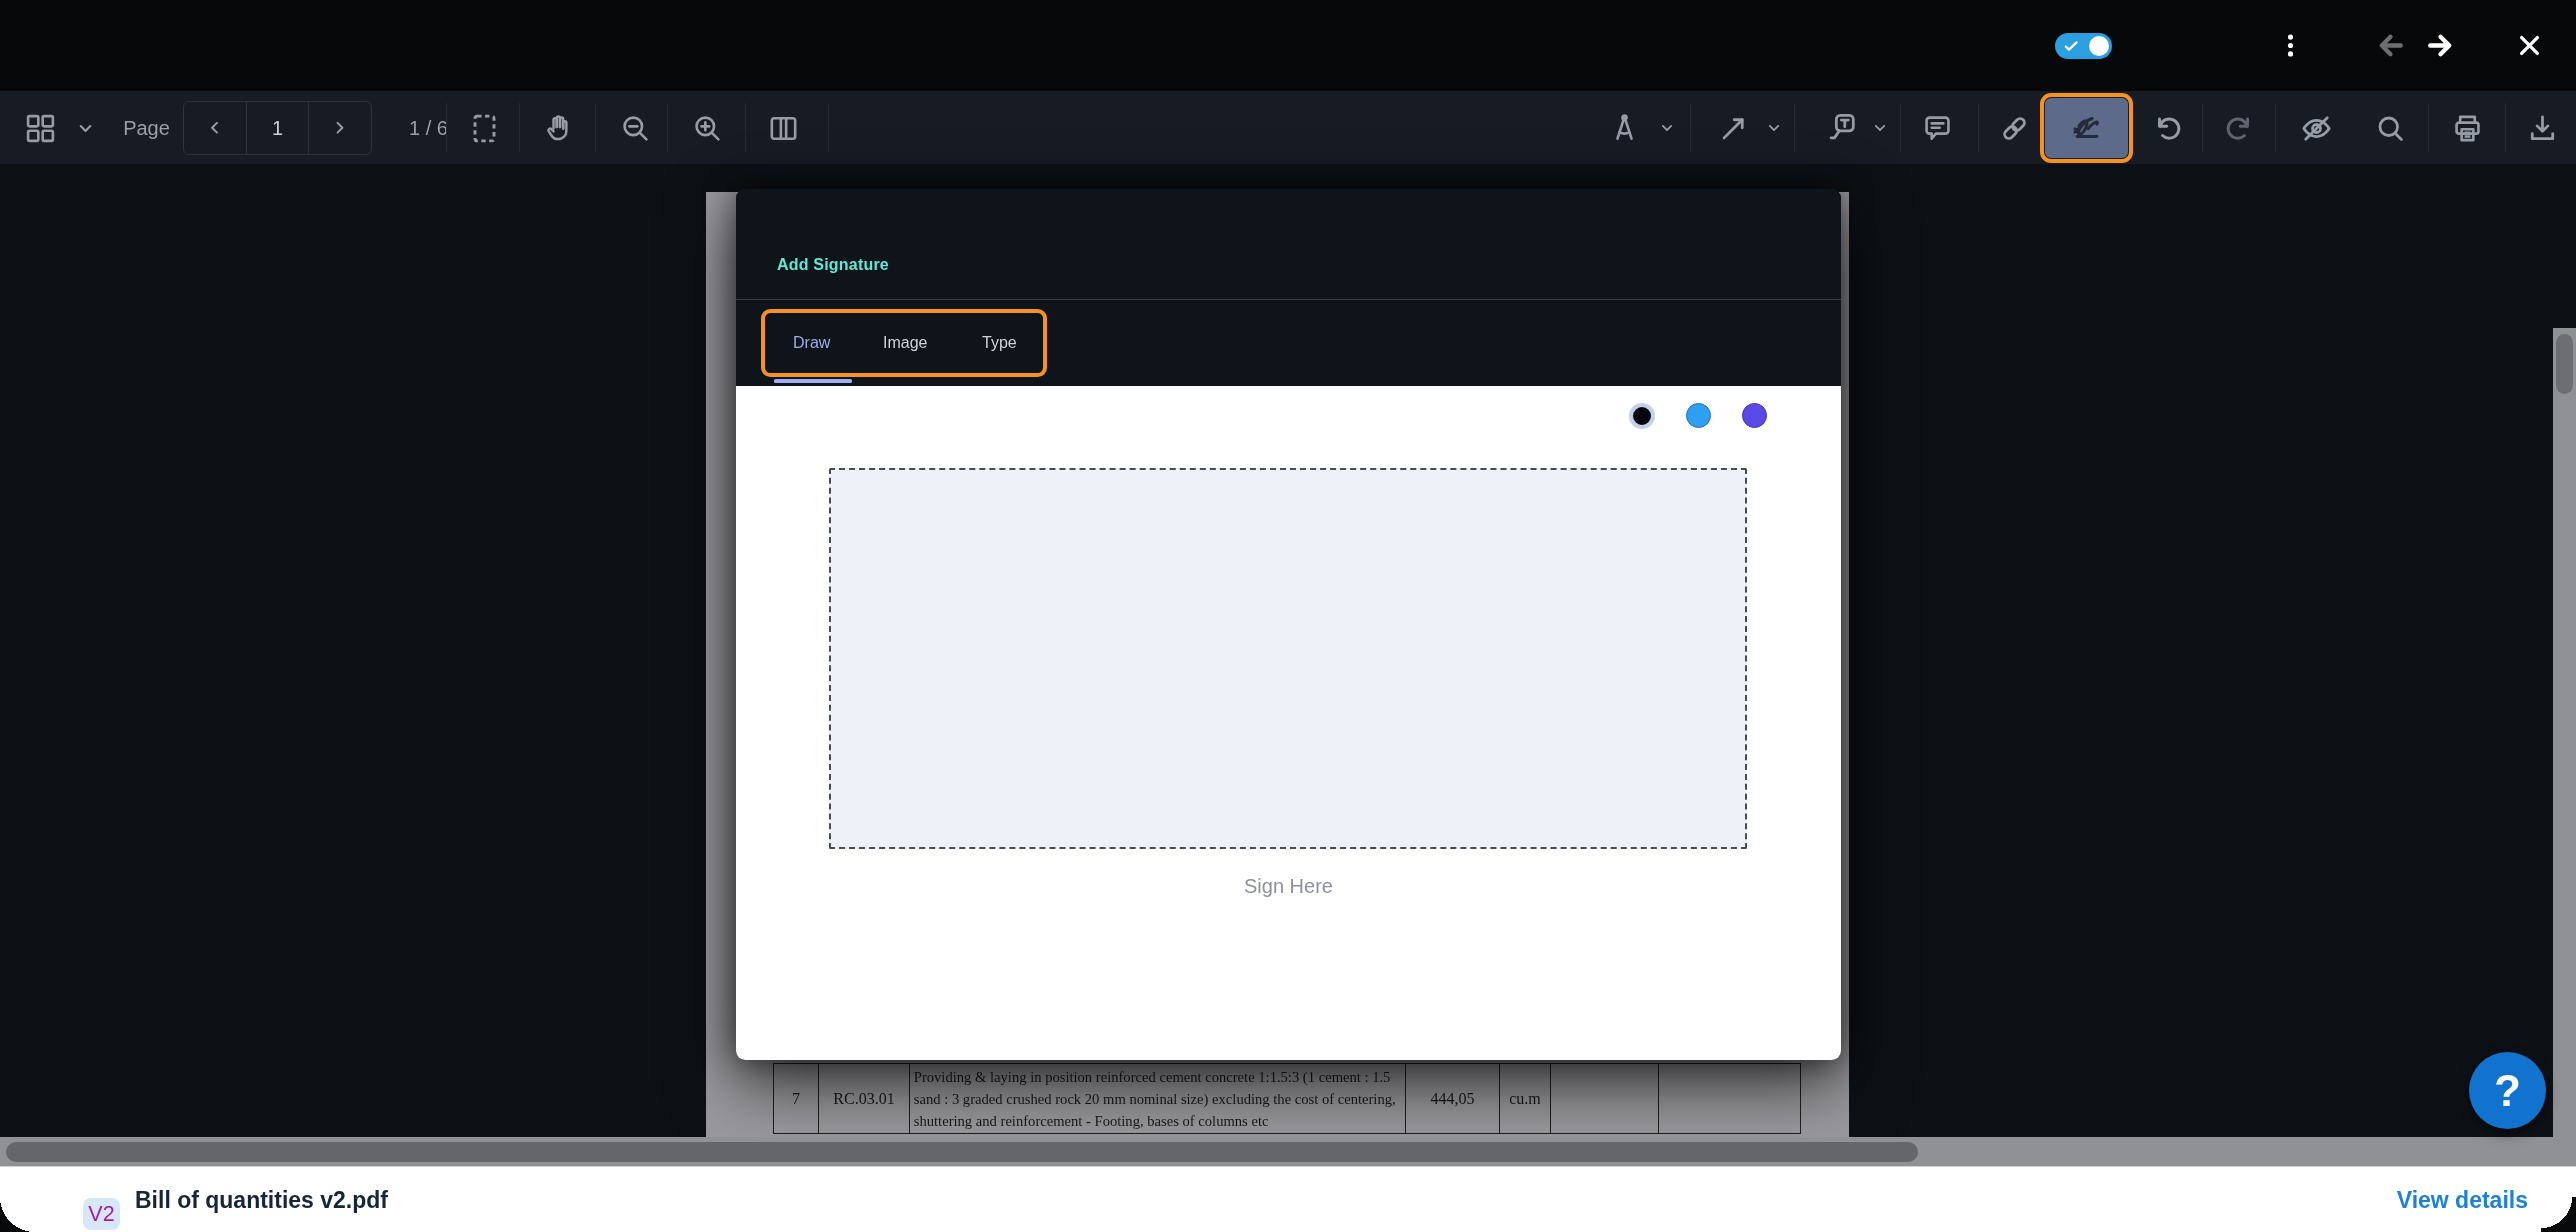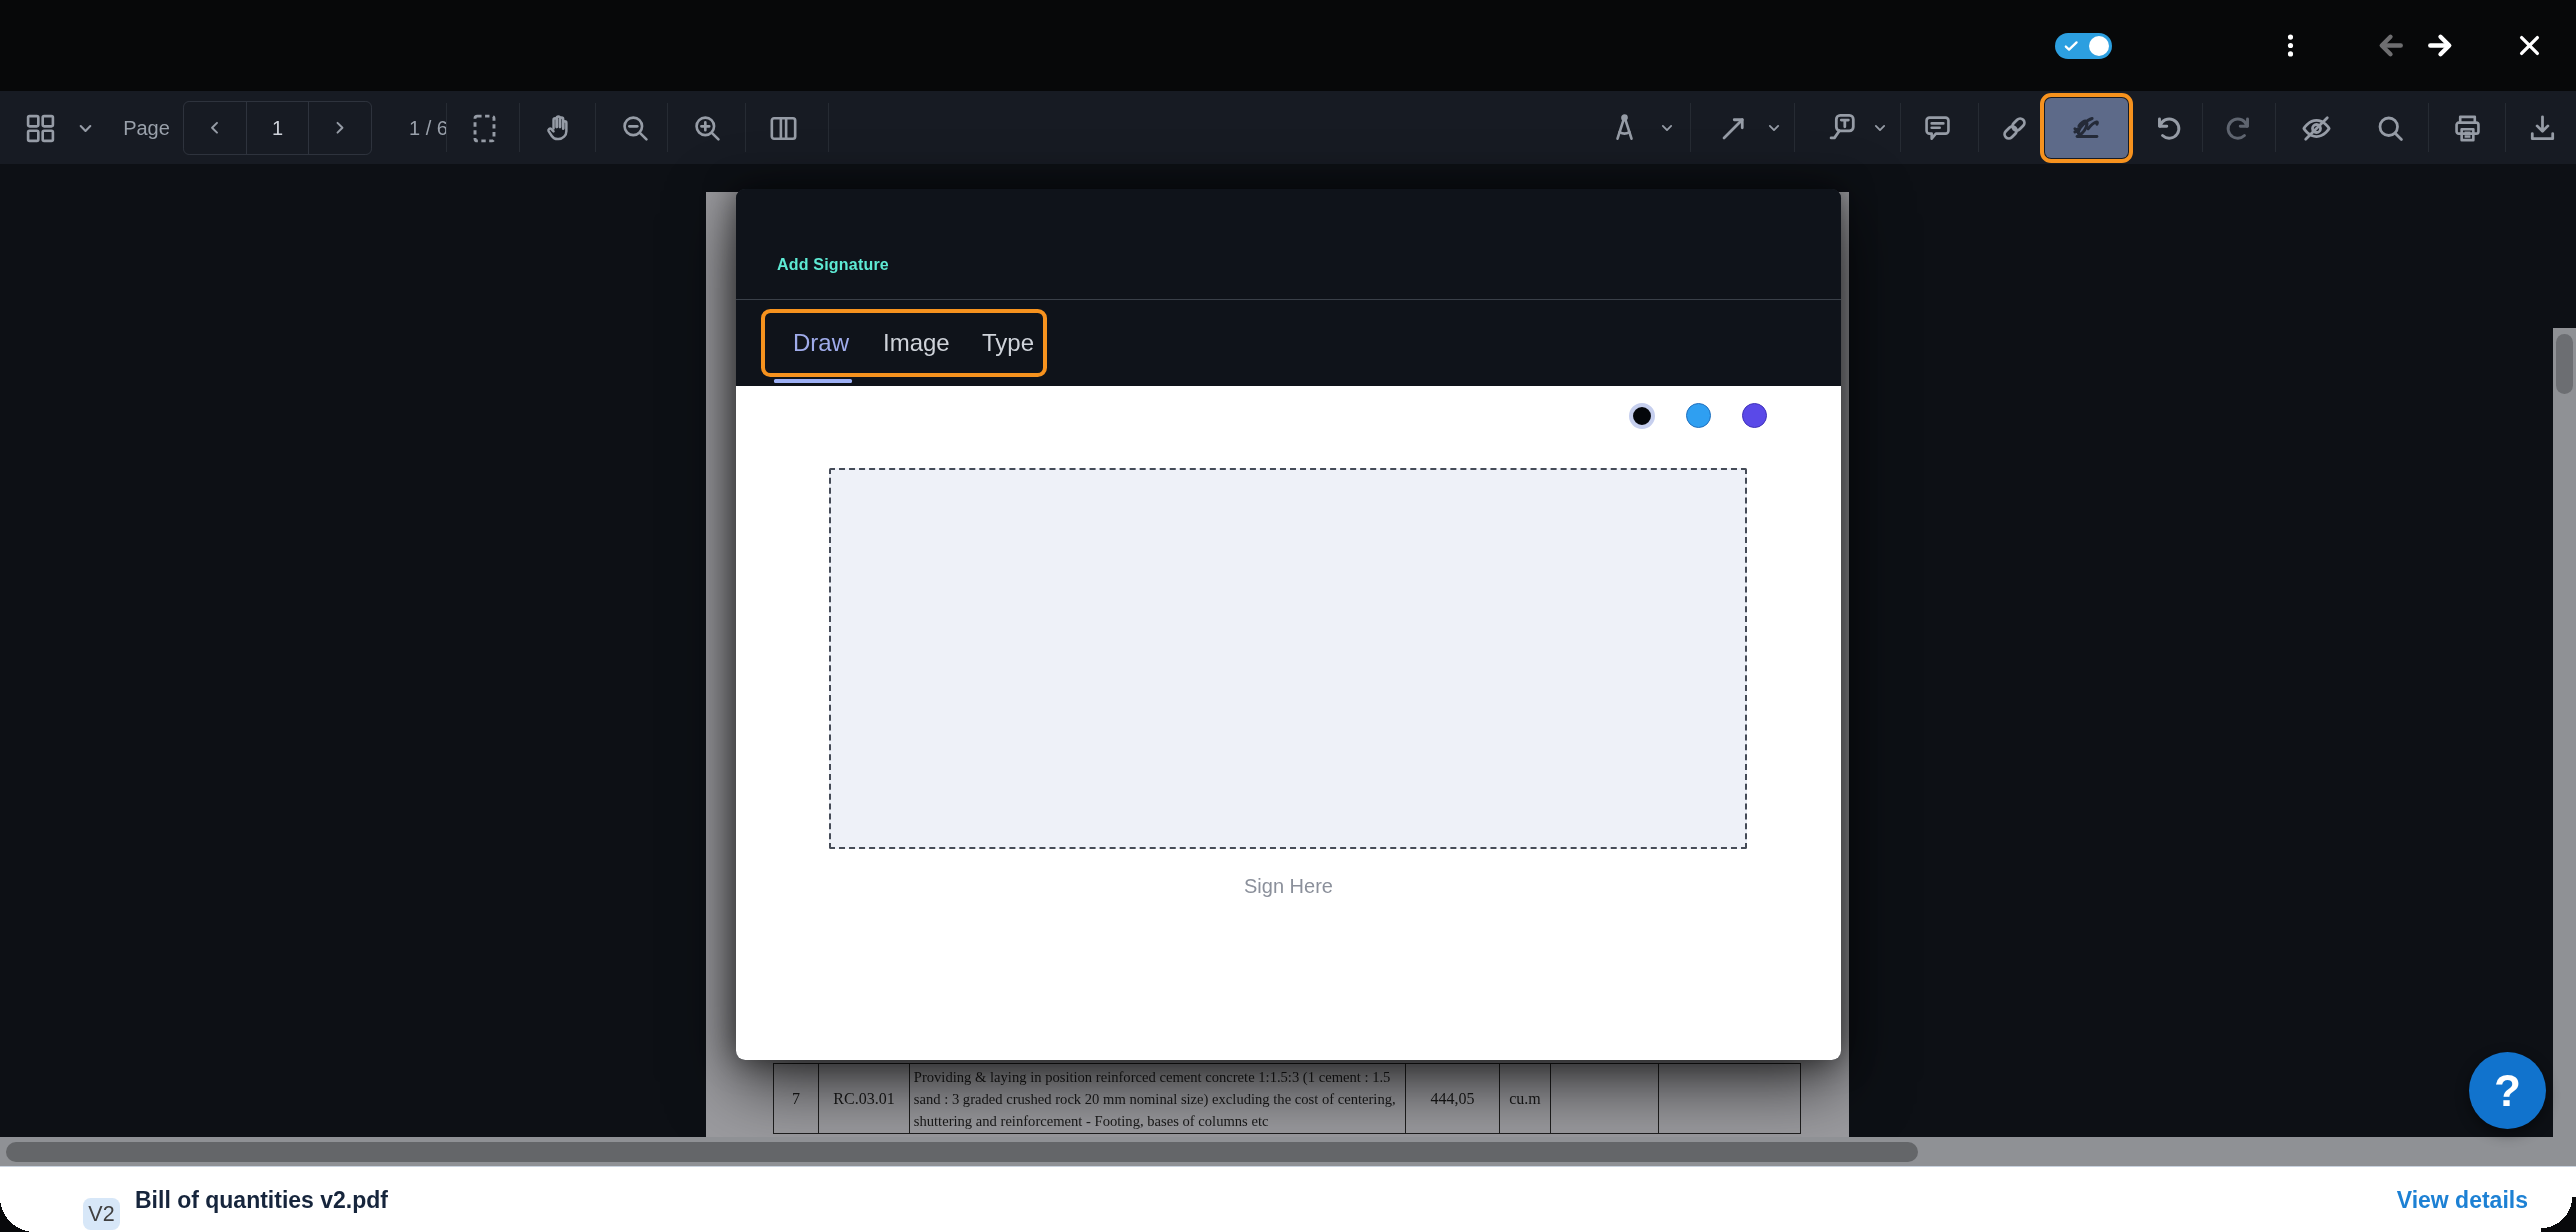--- a/index.html
+++ b/index.html
@@ -54,21 +54,21 @@
   
   .modal {
     position:absolute; left:736px; top:24.5px; width:1105px; height:871px; border-radius:9.2px;
     overflow:hidden; box-shadow:0 23px 69px rgba(0,0,0,.7), 0 0 31px rgba(0,0,0,.5);
     background:#282c35;
   }
   .modal-header { position:absolute; left:0; top:0; width:100%; height:110px; background:#0f131a; display:flex; align-items:center; }
   .modal-title { margin-left:41px; color:#5eead4; font-size:16px; font-weight:700; letter-spacing:0.2px;margin-top:43px; }
   .modal-hr { position:absolute; left:0; top:110px; width:100%; height:1.5px; background:#3a4049; }
   .tabstrip { position:absolute; left:0; top:111px; width:100%; height:86px; background:#0f131a; }
-  .tab { position:absolute; top:0; height:86px; display:flex; align-items:center; font-size:24px; color:#cfd3da; cursor:pointer; }
+  .tab { position:absolute; top:0; height:86px; display:flex; align-items:center; font-size:16px; color:#cfd3da; cursor:pointer; }
   .tab.active { color:#9fabea; }
   .tab-underline { position:absolute; left:38px; top:79px; width:78px; height:4.6px; background:#9db0f5; border-radius:1.5px; }
   .tabs-highlight {
     position:absolute; left:25px; top:120px; width:286px; height:68px;
     border:4.6px solid #f6921e; border-radius:9.2px; pointer-events:none;
   }
   .modal-body { position:absolute; left:0; top:197px; width:100%; height:747px; background:#ffffff; }
   .dots { position:absolute; right:74px; top:17px; display:flex; align-items:center; gap:31px; }
   .dot { border-radius:50%; cursor:pointer; }
   .dot.sel { width:26px; height:26px; background:#04060a; border:4.6px solid #c6cfee; box-shadow:0 0 0 0.8px #0a0c10 inset; }
@@ -85,21 +85,21 @@
   .btn-done { right:40px; width:77px; background:#5f6673; color:#3b414b; cursor:default; }
   
   .vscroll { position:absolute; right:0; top:164px; width:23px; height:973px; background:#8f9195; }
   .vscroll-thumb { position:absolute; left:3.1px; top:6.1px; width:17px; height:60px; border-radius:8.4px; background:#6c6e72; }
   .hscroll { position:absolute; left:0; top:1137px; width:2576px; height:29px; background:#8f9195; }
   .hscroll-thumb { position:absolute; left:6.1px; top:4.6px; width:1912px; height:20px; border-radius:10px; background:#646669; }
   
   .filebar { position:absolute; left:0; top:1166px; width:2576px; height:66px; background:#ffffff; border-top:1.5px solid #c9d2de; display:flex; align-items:center; }
   .vbadge {
     position:absolute; left:83px; top:31px; width:37px; height:32px; border-radius:7.7px;
-    background:#d7e7f8; color:#404040; font-size:21.5px; display:flex; align-items:center; justify-content:center;
+    background:#d7e7f8; color:#a21caf; font-size:21.5px; display:flex; align-items:center; justify-content:center;
   }
   .fname { position:absolute; left:135px; top:0; height:66px; display:flex; align-items:center; color:#16253c; font-size:23px; font-weight:700; }
   .viewdetails { position:absolute; right:48px; top:0; height:66px; display:flex; align-items:center; color:#1d81d4; font-size:23px; font-weight:700; cursor:pointer; }
   
   .help-btn {
     position:absolute; left:2469px; top:1052px; width:77px; height:77px; border-radius:50%;
     background:#1173cd; color:#fff; display:flex; align-items:center; justify-content:center;
     font-size:44px; font-weight:700; cursor:pointer; box-shadow:0 4.6px 14px rgba(0,0,0,.45);
   }
   

